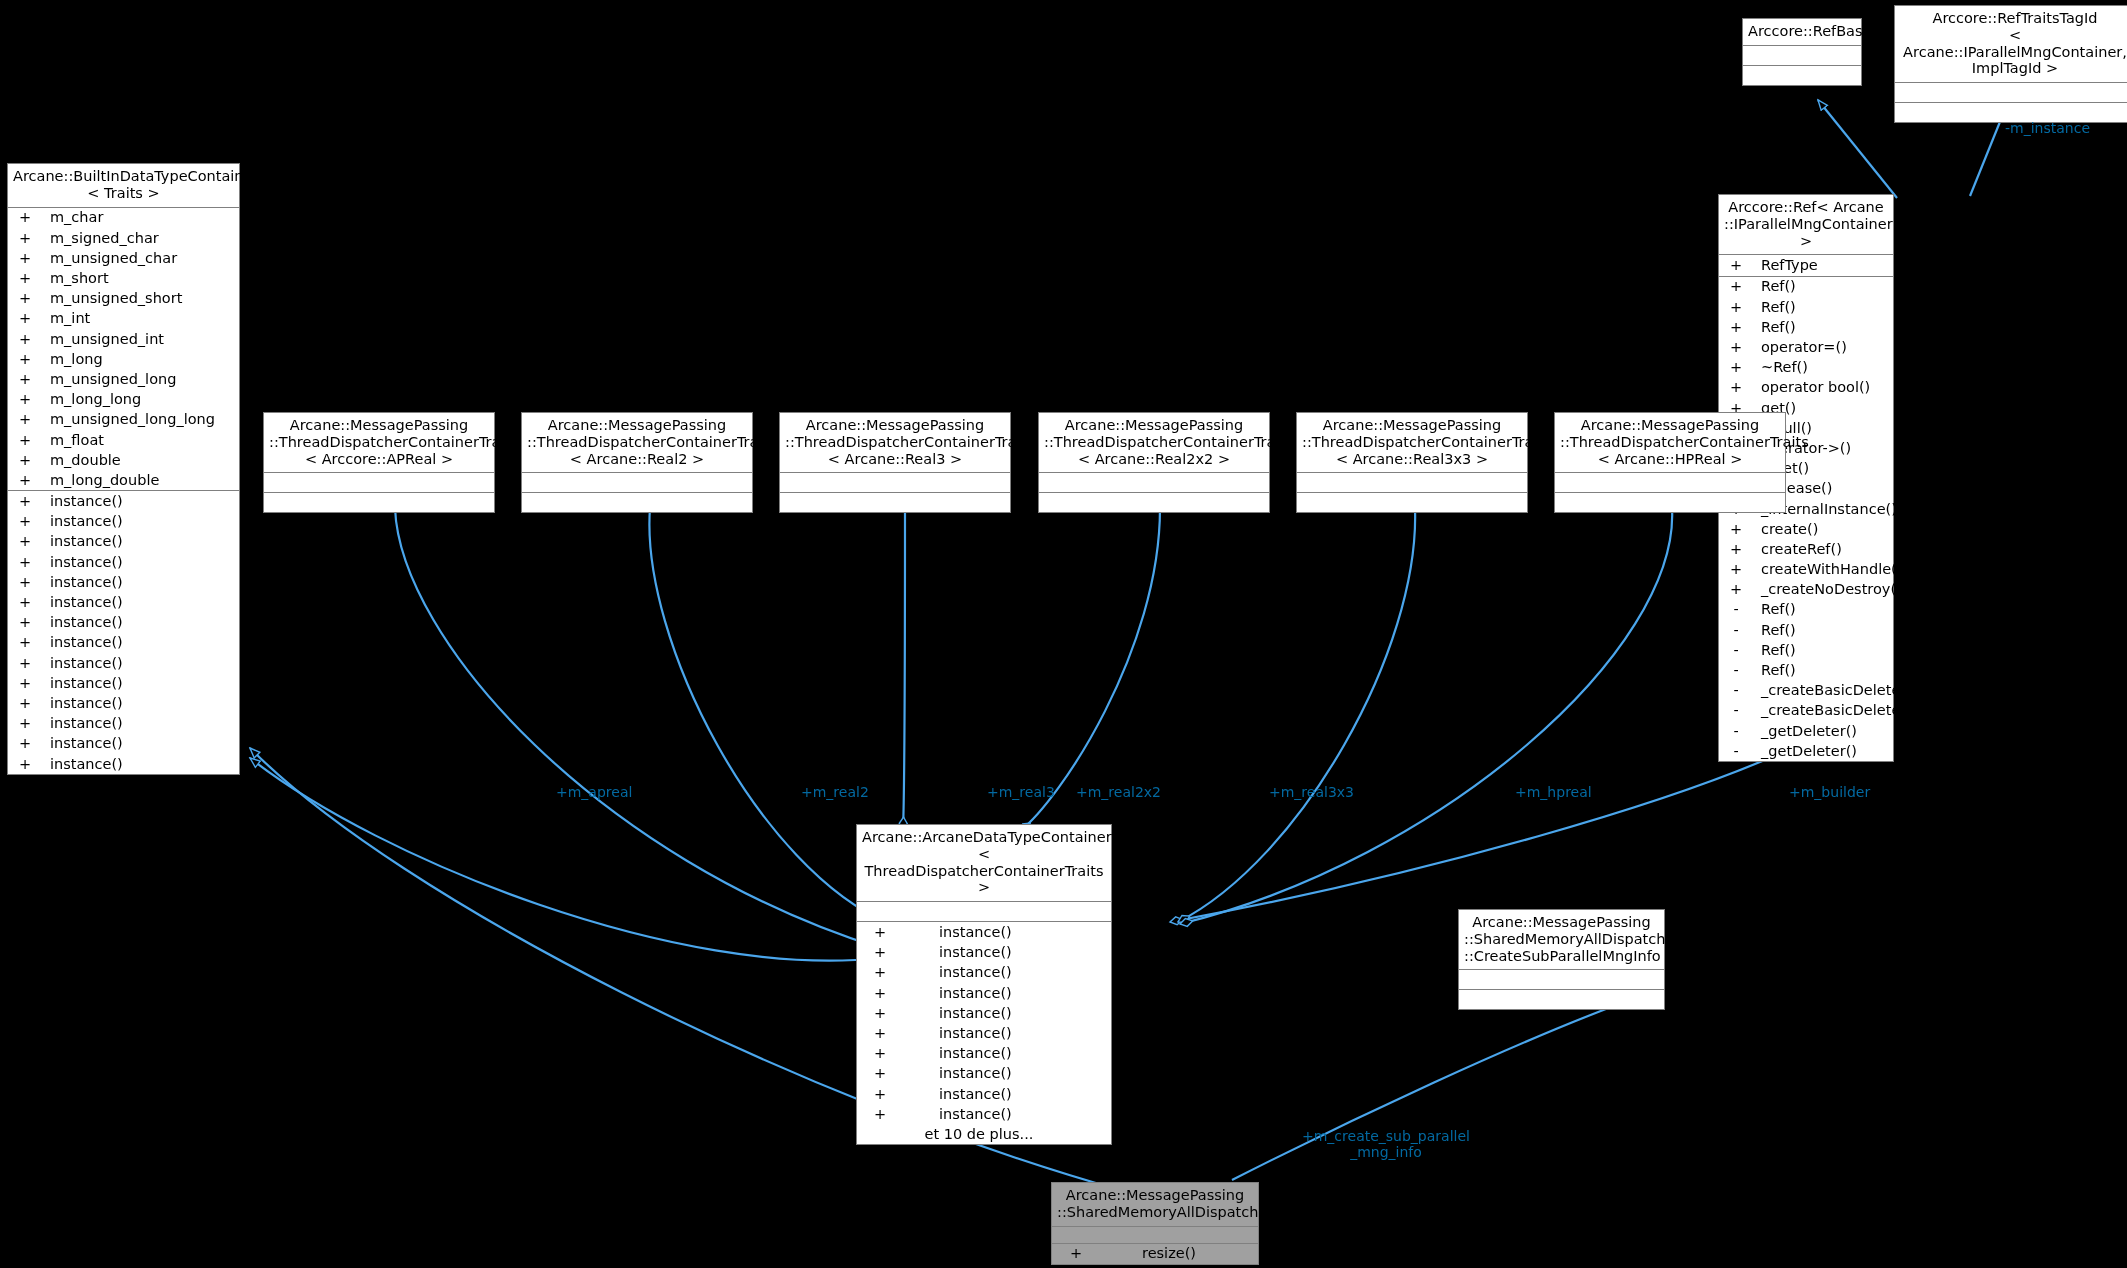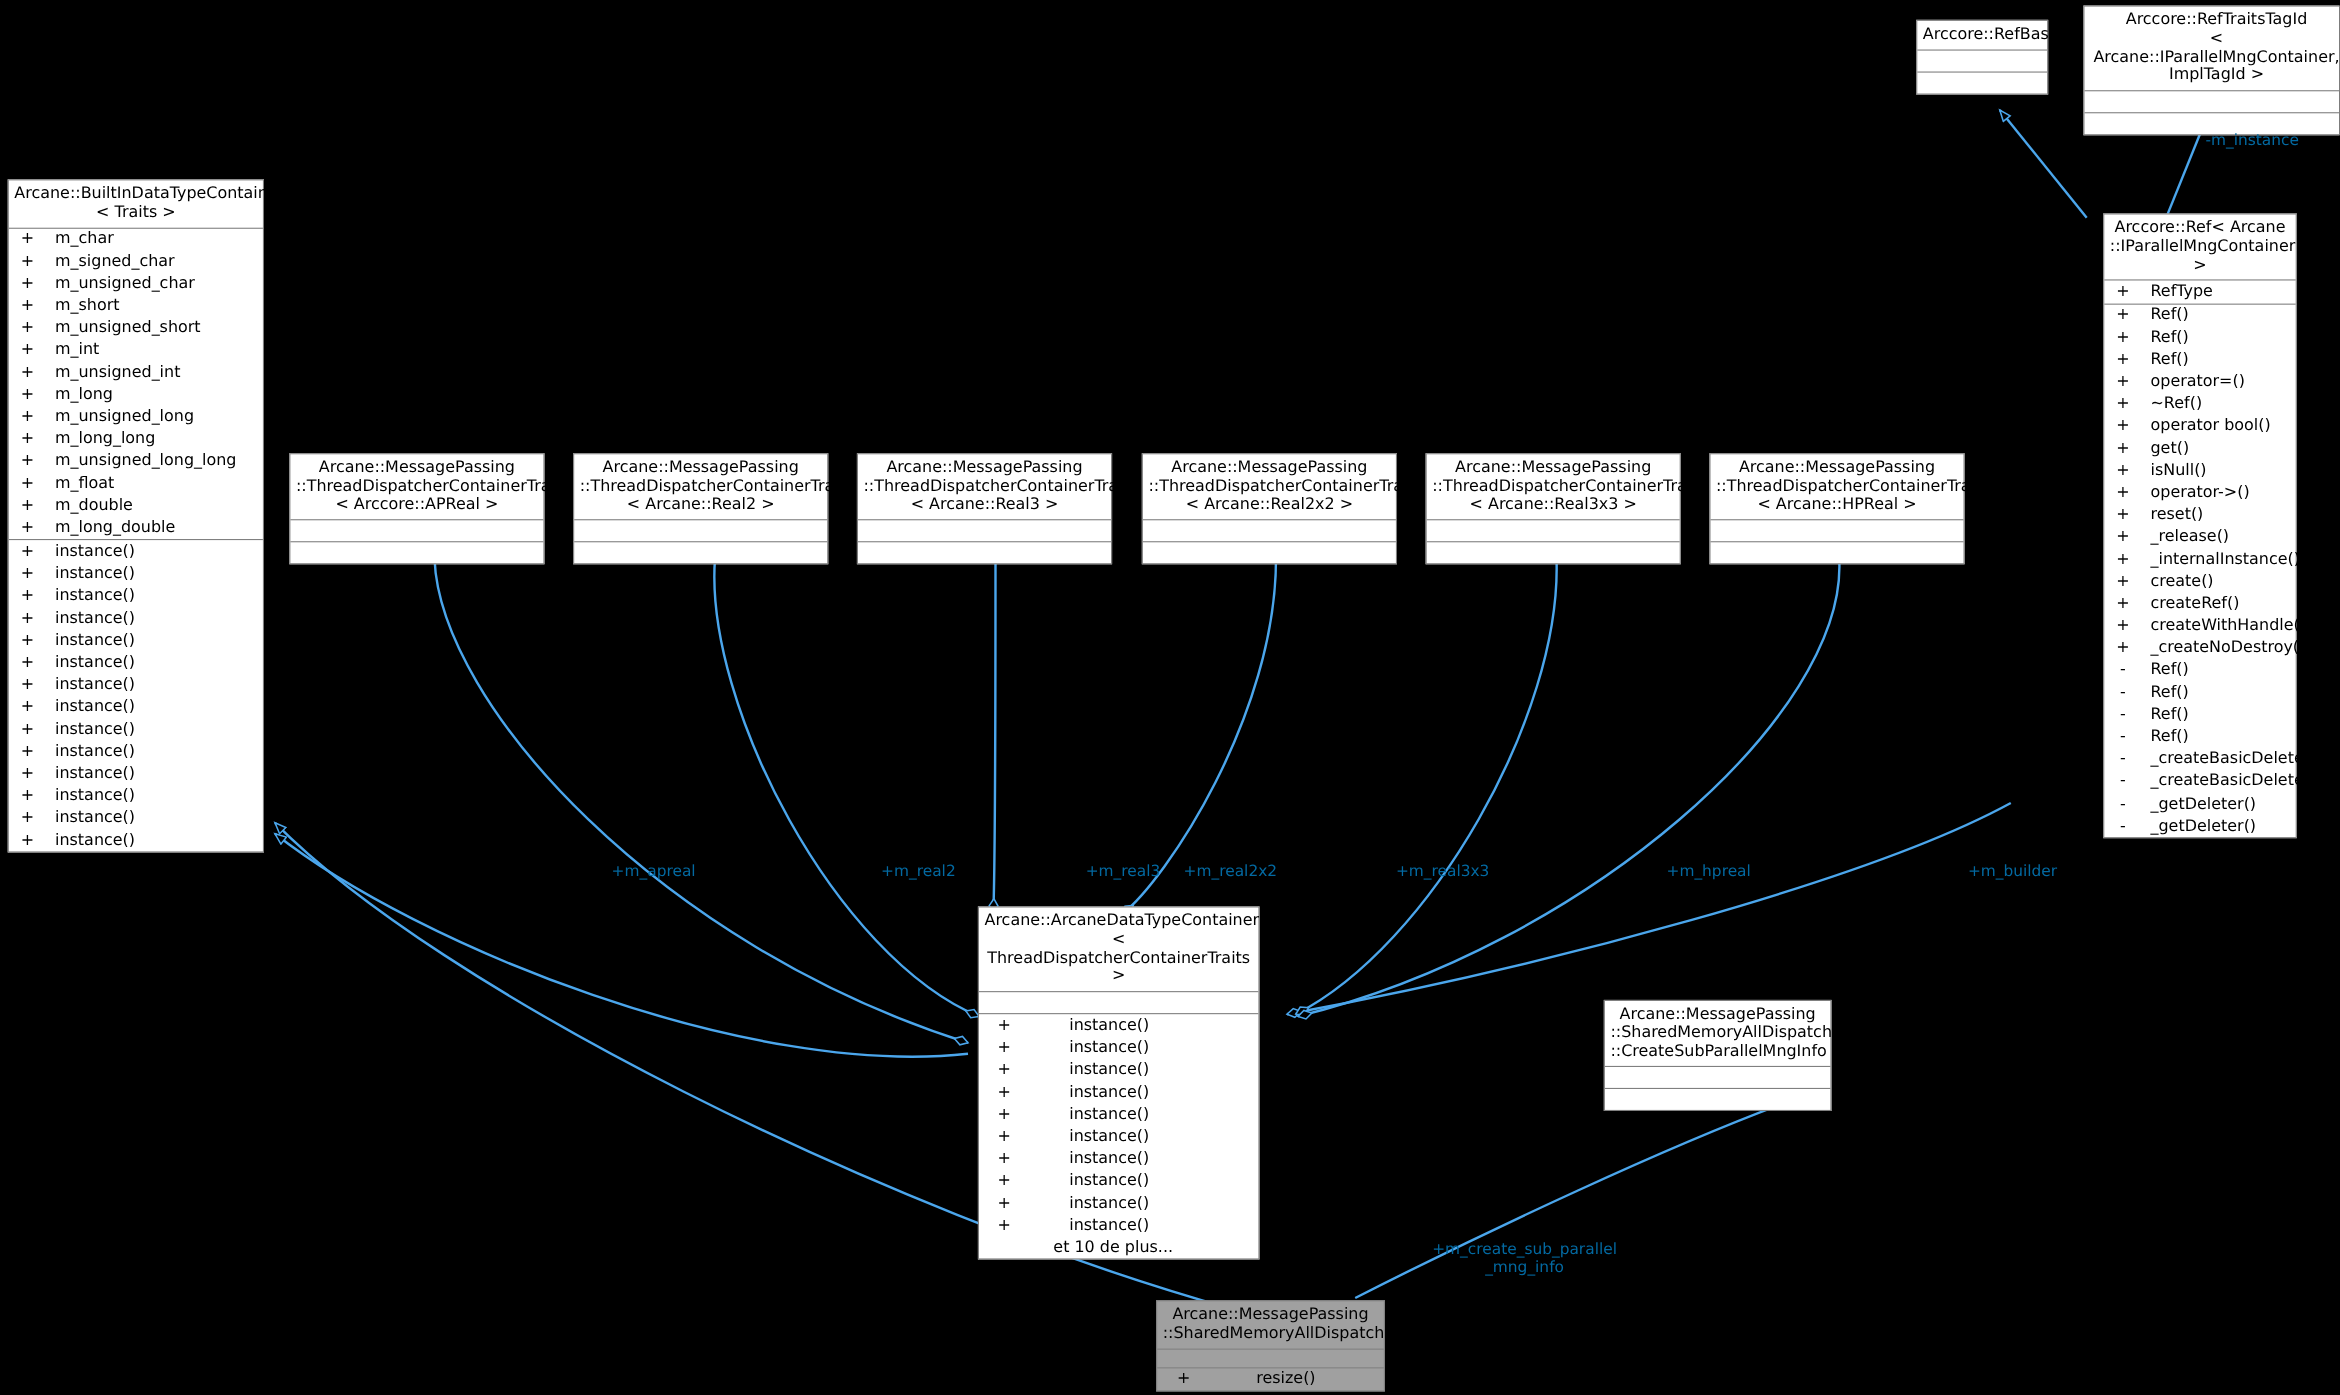--- a/index.html
+++ b/index.html
@@ -140,21 +140,21 @@
   </div>
 
   <div class="uml-box" style="left:1894px; top:5px; width:242px;">
     <div class="uml-title">Arccore::RefTraitsTagId
 &lt; Arcane::IParallelMngContainer,
 ImplTagId &gt;</div>
     <div class="uml-compartment empty"></div>
     <div class="uml-compartment empty"></div>
   </div>
 
-  <div class="uml-box" style="left:1912px; top:194px; width:176px;">
+  <div class="uml-box" style="left:1718px; top:194px; width:176px;">
     <div class="uml-title">Arccore::Ref&lt; Arcane
 ::IParallelMngContainer &gt;</div>
     <div class="uml-compartment">
         <div class="uml-row">
           <span class="vis">+</span>
           <span class="nm">RefType</span>
         </div>
       </div>
     <div class="uml-compartment">
         <div class="uml-row">
@@ -418,21 +418,21 @@
   </div>
 
   <div class="uml-box" style="left:1554px; top:412px; width:232px;">
     <div class="uml-title">Arcane::MessagePassing
 ::ThreadDispatcherContainerTraits
 &lt; Arcane::HPReal &gt;</div>
     <div class="uml-compartment empty"></div>
     <div class="uml-compartment empty"></div>
   </div>
 
-  <div class="uml-box" style="left:889px; top:824px; width:256px;">
+  <div class="uml-box" style="left:856px; top:824px; width:256px;">
     <div class="uml-title">Arcane::ArcaneDataTypeContainer
 &lt; ThreadDispatcherContainerTraits &gt;</div>
     <div class="uml-compartment empty"></div>
     <div class="uml-compartment">
         <div class="uml-row center-layout">
           <span class="vis">+</span>
           <span class="nm">instance()</span>
         </div>
         <div class="uml-row center-layout">
           <span class="vis">+</span>

